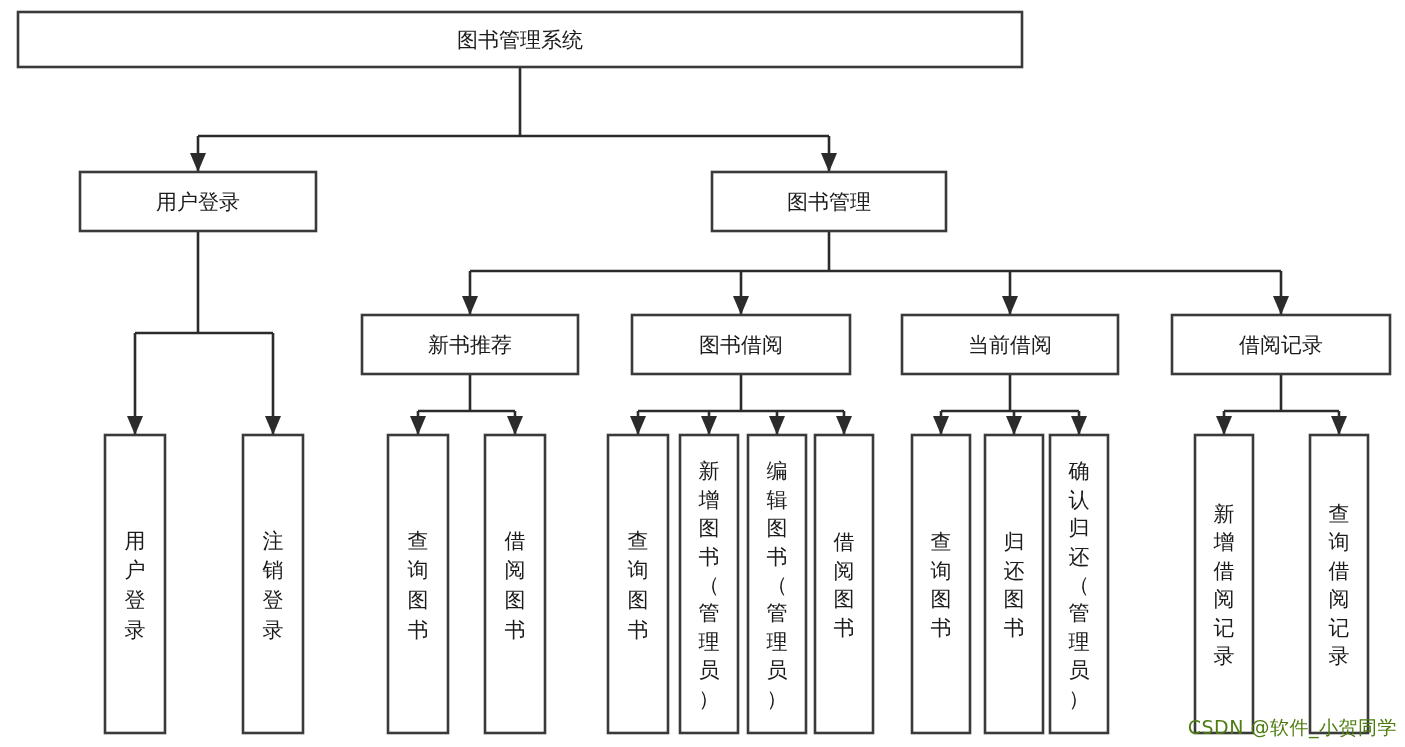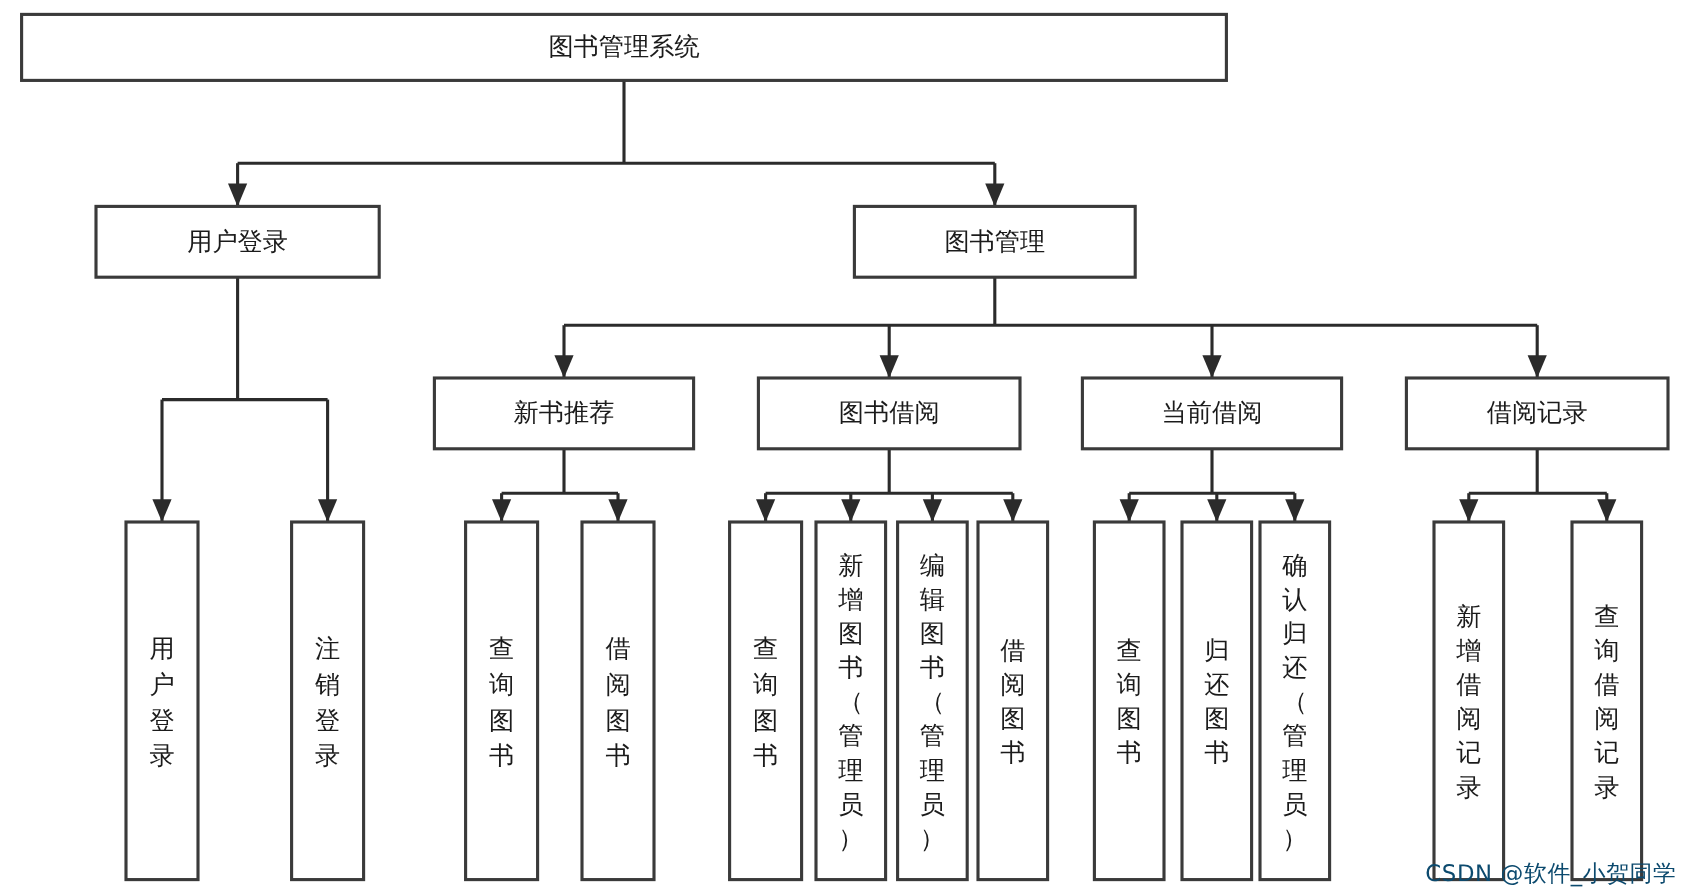--- a/index.html
+++ b/index.html
@@ -54,21 +54,21 @@
   .arrow-head {
     fill: #2b2b2b;
     stroke: none;
   }
   .watermark {
     position: absolute;
     right: 8px;
     bottom: 6px;
     font-family: "DejaVu Sans", "Liberation Sans", sans-serif;
     font-size: 19px;
-    color: #0c4a6e;
+    color: #4d7c0f;
     letter-spacing: 0.5px;
     white-space: nowrap;
     user-select: none;
   }
 </style>
 </head>
 <body>
 
 <div id="diagram-root">
   <svg class="diagram-canvas" viewBox="0 0 1405 747">

